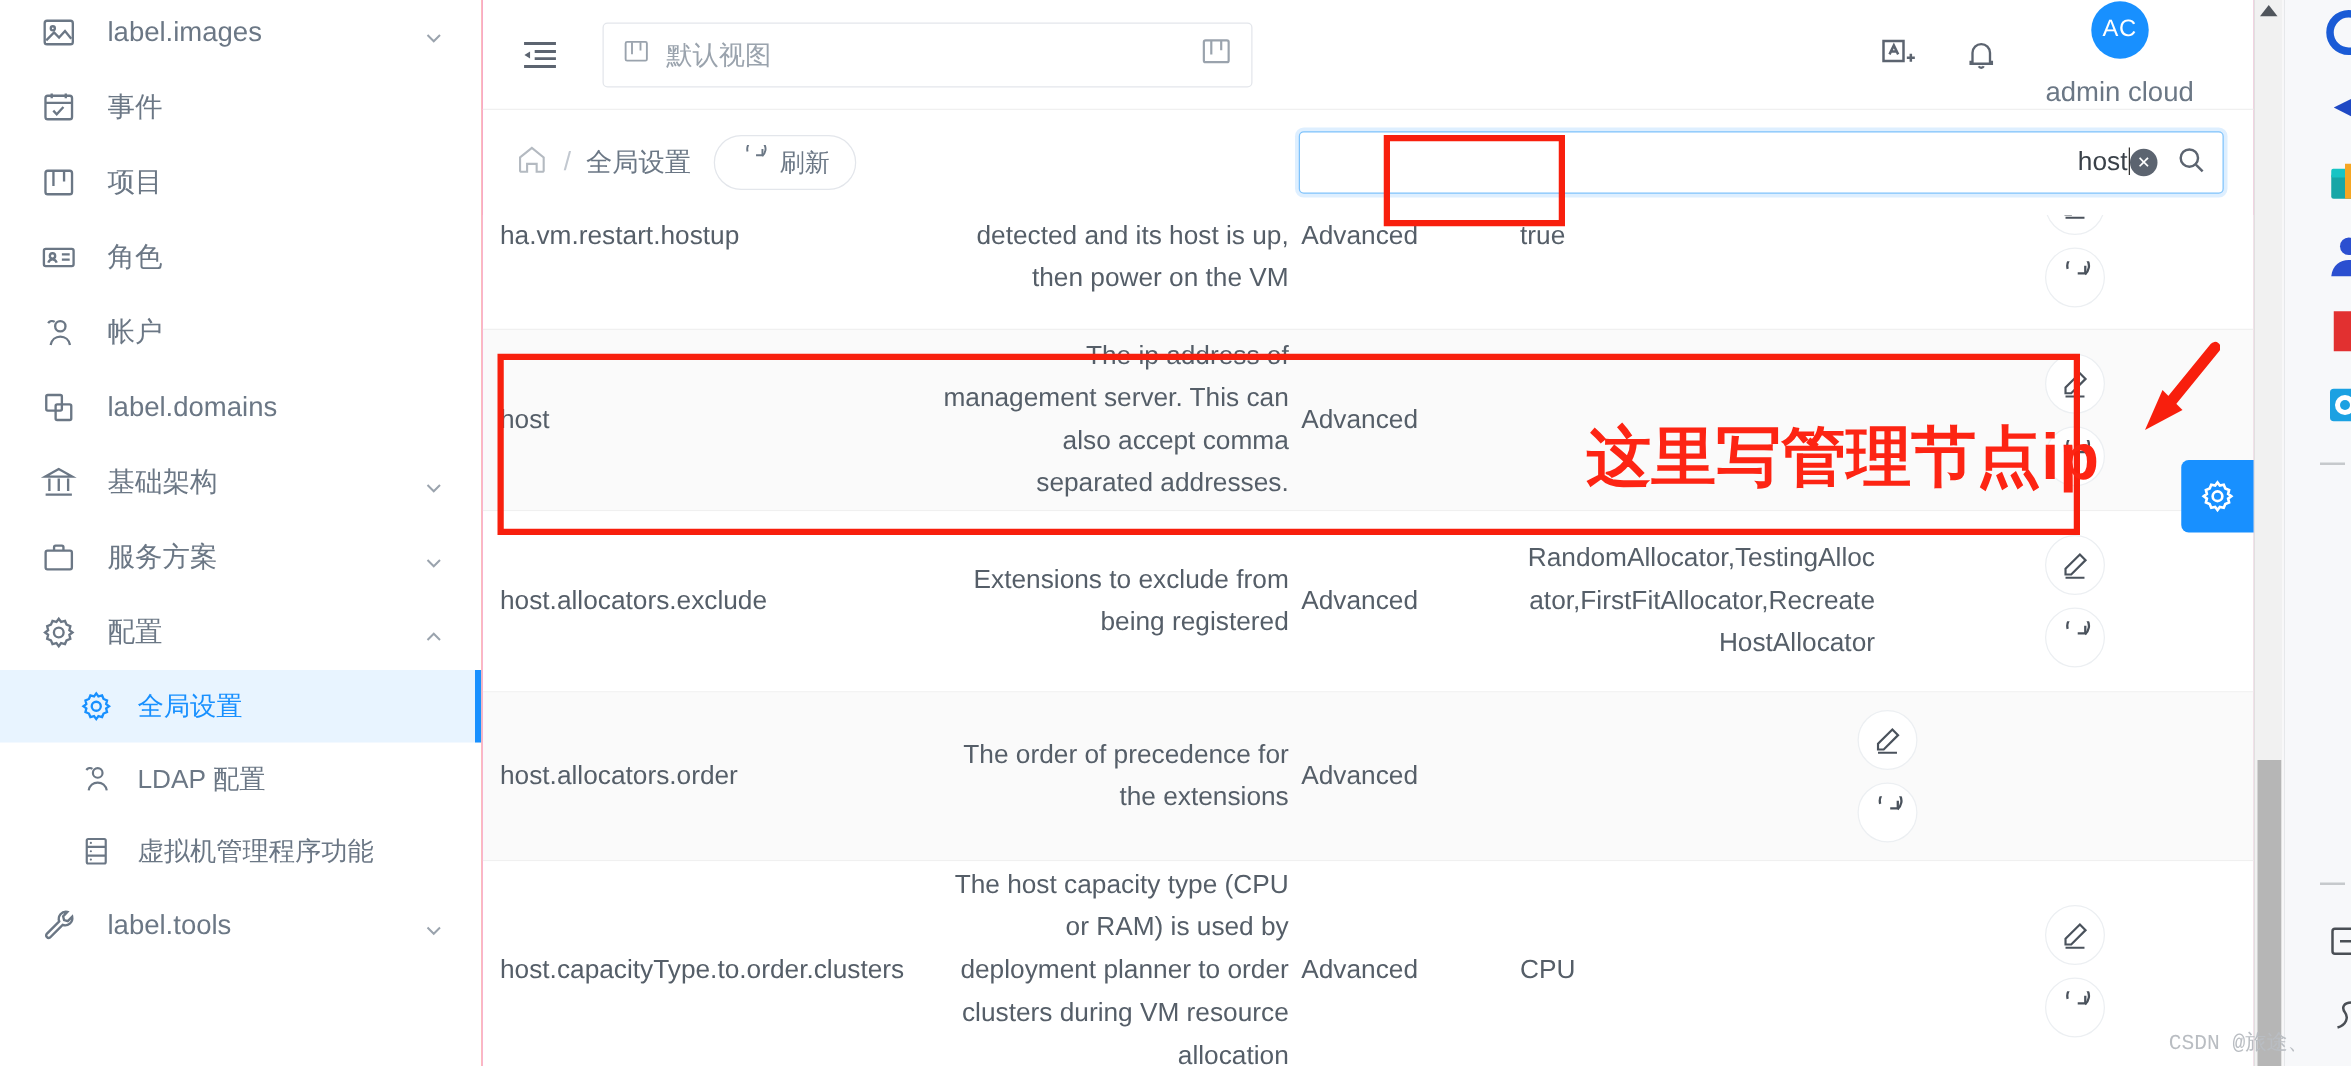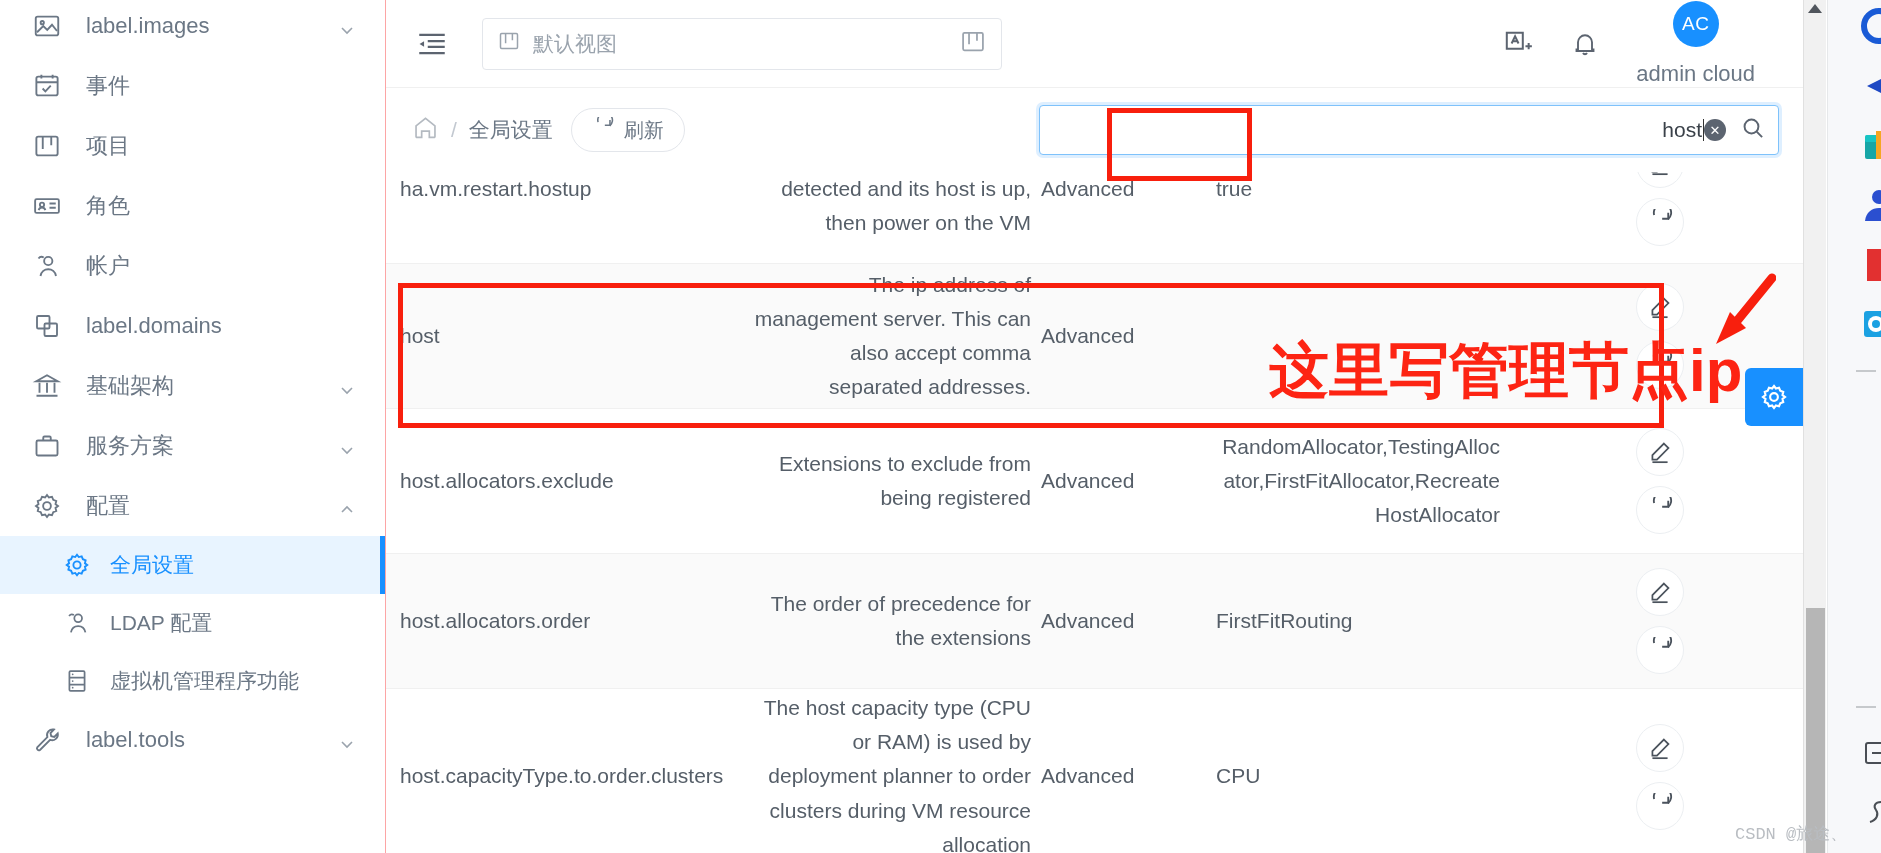--- a/index.html
+++ b/index.html
@@ -142,21 +142,21 @@
   .row.clipped { min-height: 0; height: 92px; align-items: flex-start; }
   .row.clipped .c-name, .row.clipped .c-desc, .row.clipped .c-scope,
   .row.clipped .c-value { align-items: flex-start; padding-top: 0; }
   .row.clipped .c-act { justify-content: flex-start; }
 
   
   .anno-box {
     position: absolute; border: 5px solid #f81f0d; pointer-events: none; z-index: 40;
   }
   .anno-text {
-    position: absolute; color: #fd2413; font-size: 60px; font-weight: 700;
+    position: absolute; color: #fd2413; font-size: 52px; font-weight: 700;
     white-space: nowrap; z-index: 41; pointer-events: none;
     font-family: "Liberation Sans", "DejaVu Sans", sans-serif;
   }
   .anno-arrow { position: absolute; z-index: 41; pointer-events: none; }
 
   
   .fab {
     position: absolute; right: 0px; top: 368px; width: 58px; height: 58px;
     background: #1890ff; border-radius: 6px 0 0 6px;
     display: flex; align-items: center; justify-content: center; cursor: pointer; z-index: 30;
@@ -539,23 +539,20 @@
       <div class="row alt" style="min-height:135px;">
         <div class="c-name">
           <span class="cell-text">host.allocators.order</span>
         </div>
         <div class="c-desc">
           <span class="cell-text">The order of precedence for the extensions</span>
         </div>
         <div class="c-scope">
           <span class="cell-text">Advanced</span>
         </div>
-        <div class="c-value">
-          <span class="cell-text">FirstFitRouting</span>
-        </div>
         <div class="c-act">
           <div class="actbtn">
             <svg width="26" height="26" viewBox="0 0 24 24" fill="none" stroke="#4a525c" stroke-width="1.6">
               <path d="M15.6 4.2l4.2 4.2L9.2 19H5v-4.2z"></path>
                 <path d="M5 21.4h14"></path>
             </svg>
           </div>
           <div class="actbtn">
             <svg width="26" height="26" viewBox="0 0 24 24" fill="none" stroke="#4a525c" stroke-width="1.7">
               <path d="M19.4 9.6A8 8 0 106.6 5.6"></path>

